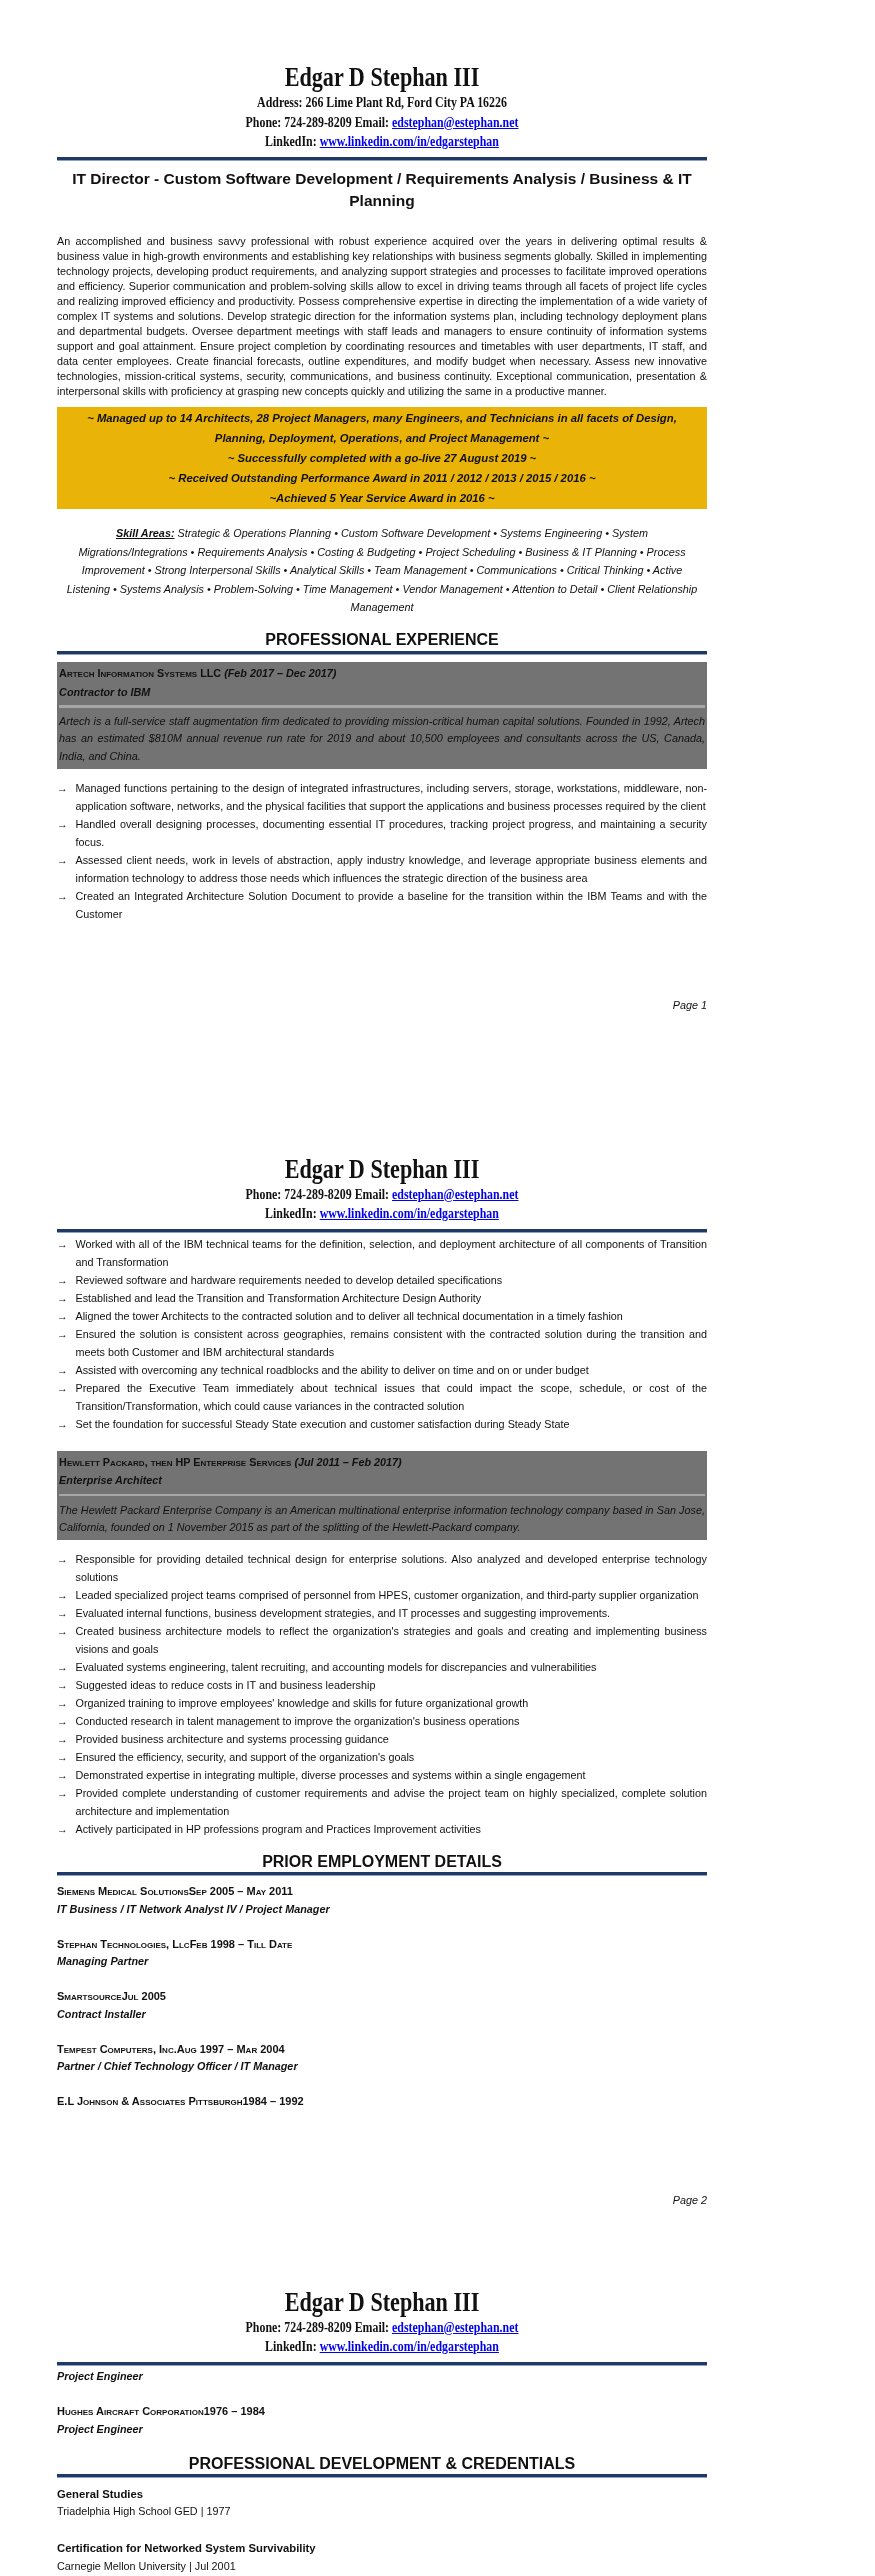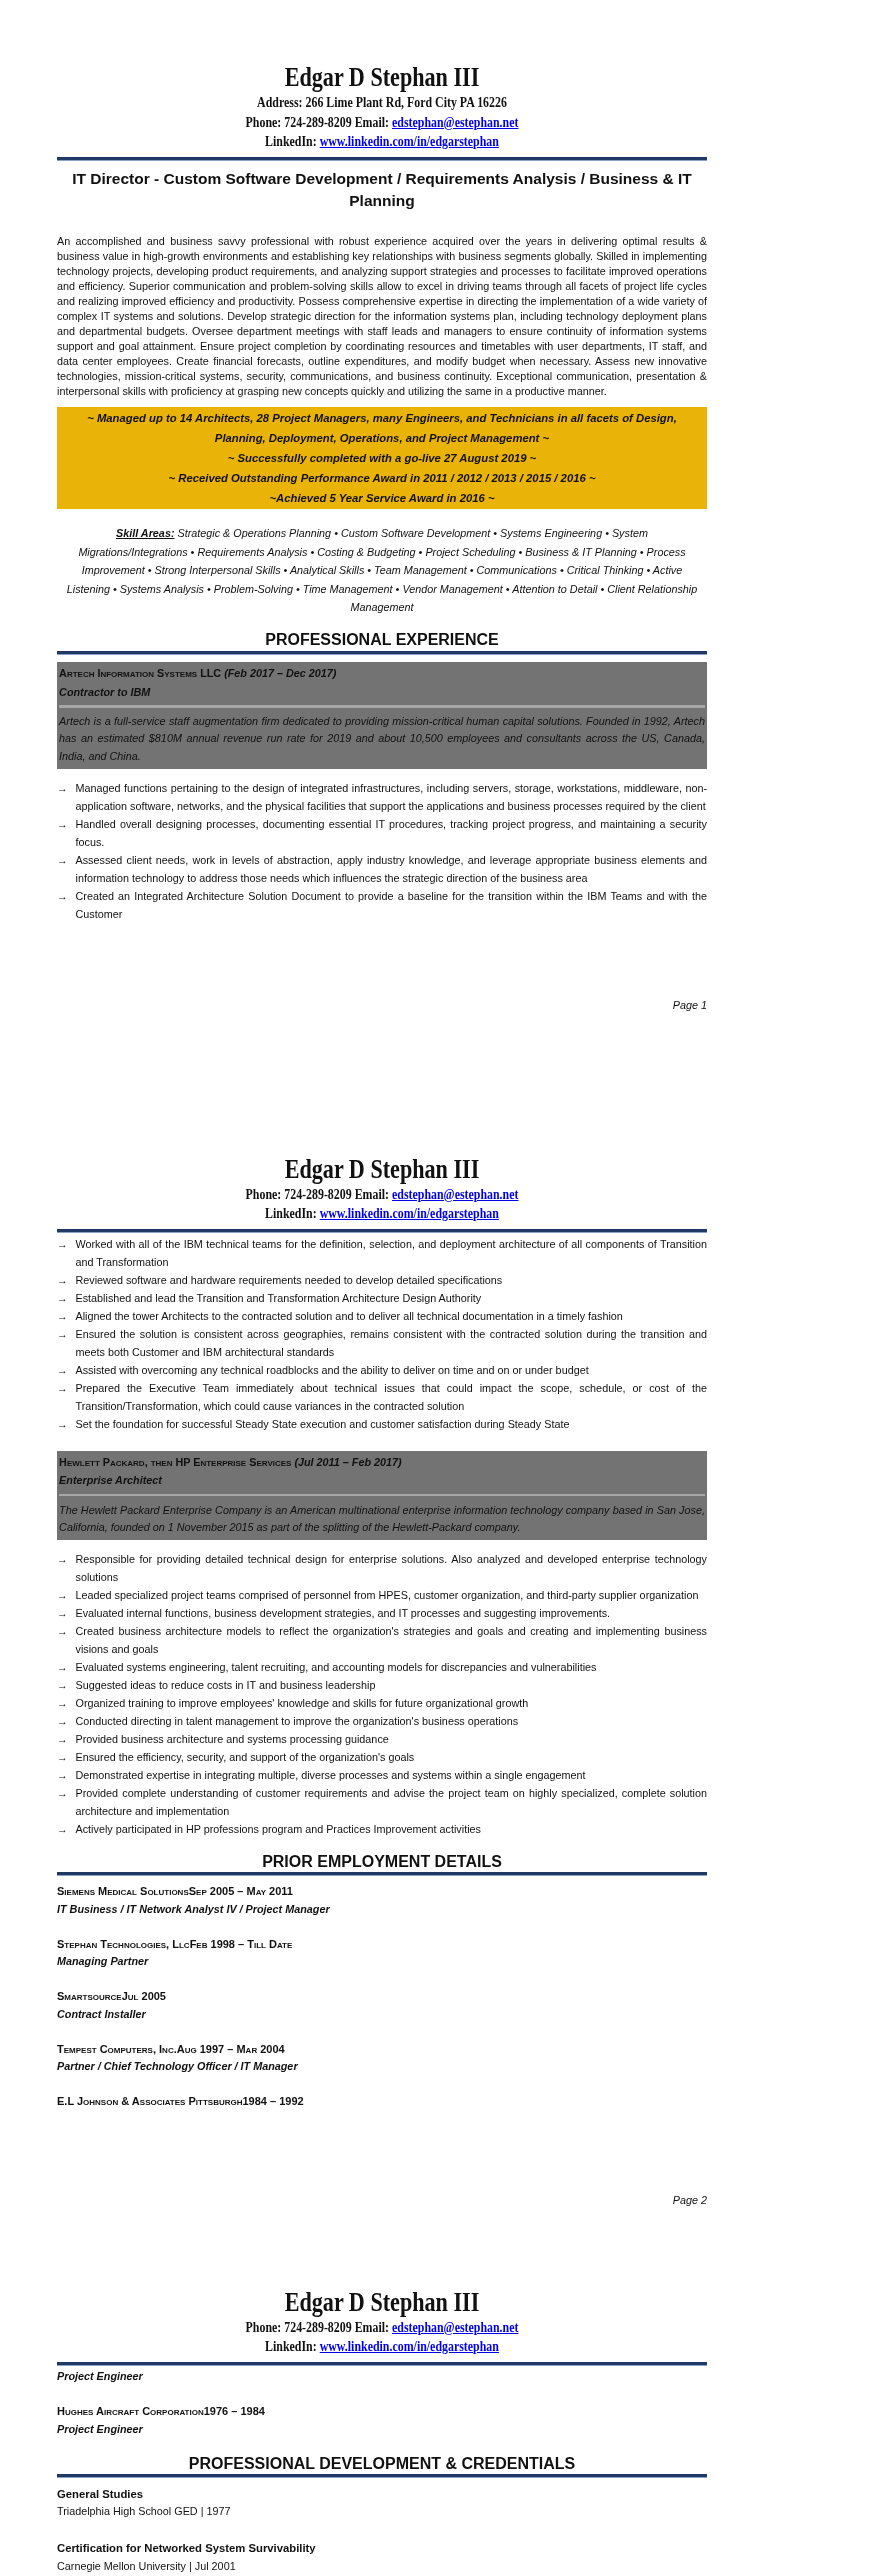--- a/index.html
+++ b/index.html
@@ -93,21 +93,21 @@
     <div class="desc">The Hewlett Packard Enterprise Company is an American multinational enterprise information technology company based in San Jose, California, founded on 1 November 2015 as part of the splitting of the Hewlett-Packard company.</div>
   </div>
   <ul class="arrows">
     <li><span class="arr">→</span><span>Responsible for providing detailed technical design for enterprise solutions. Also analyzed and developed enterprise technology solutions</span></li>
     <li><span class="arr">→</span><span>Leaded specialized project teams comprised of personnel from HPES, customer organization, and third-party supplier organization</span></li>
     <li><span class="arr">→</span><span>Evaluated internal functions, business development strategies, and IT processes and suggesting improvements.</span></li>
     <li><span class="arr">→</span><span>Created business architecture models to reflect the organization's strategies and goals and creating and implementing business visions and goals</span></li>
     <li><span class="arr">→</span><span>Evaluated systems engineering, talent recruiting, and accounting models for discrepancies and vulnerabilities</span></li>
     <li><span class="arr">→</span><span>Suggested ideas to reduce costs in IT and business leadership</span></li>
     <li><span class="arr">→</span><span>Organized training to improve employees' knowledge and skills for future organizational growth</span></li>
-    <li><span class="arr">→</span><span>Conducted directing in talent management to improve the organization's business operations</span></li>
+    <li><span class="arr">→</span><span>Conducted research in talent management to improve the organization's business operations</span></li>
     <li><span class="arr">→</span><span>Provided business architecture and systems processing guidance</span></li>
     <li><span class="arr">→</span><span>Ensured the efficiency, security, and support of the organization's goals</span></li>
     <li><span class="arr">→</span><span>Demonstrated expertise in integrating multiple, diverse processes and systems within a single engagement</span></li>
     <li><span class="arr">→</span><span>Provided complete understanding of customer requirements and advise the project team on highly specialized, complete solution architecture and implementation</span></li>
     <li><span class="arr">→</span><span>Actively participated in HP professions program and Practices Improvement activities</span></li>
   </ul>
   <div class="sect">PRIOR EMPLOYMENT DETAILS</div>
   <div class="rule"></div>
   <div class="prior">
       <div class="row">

